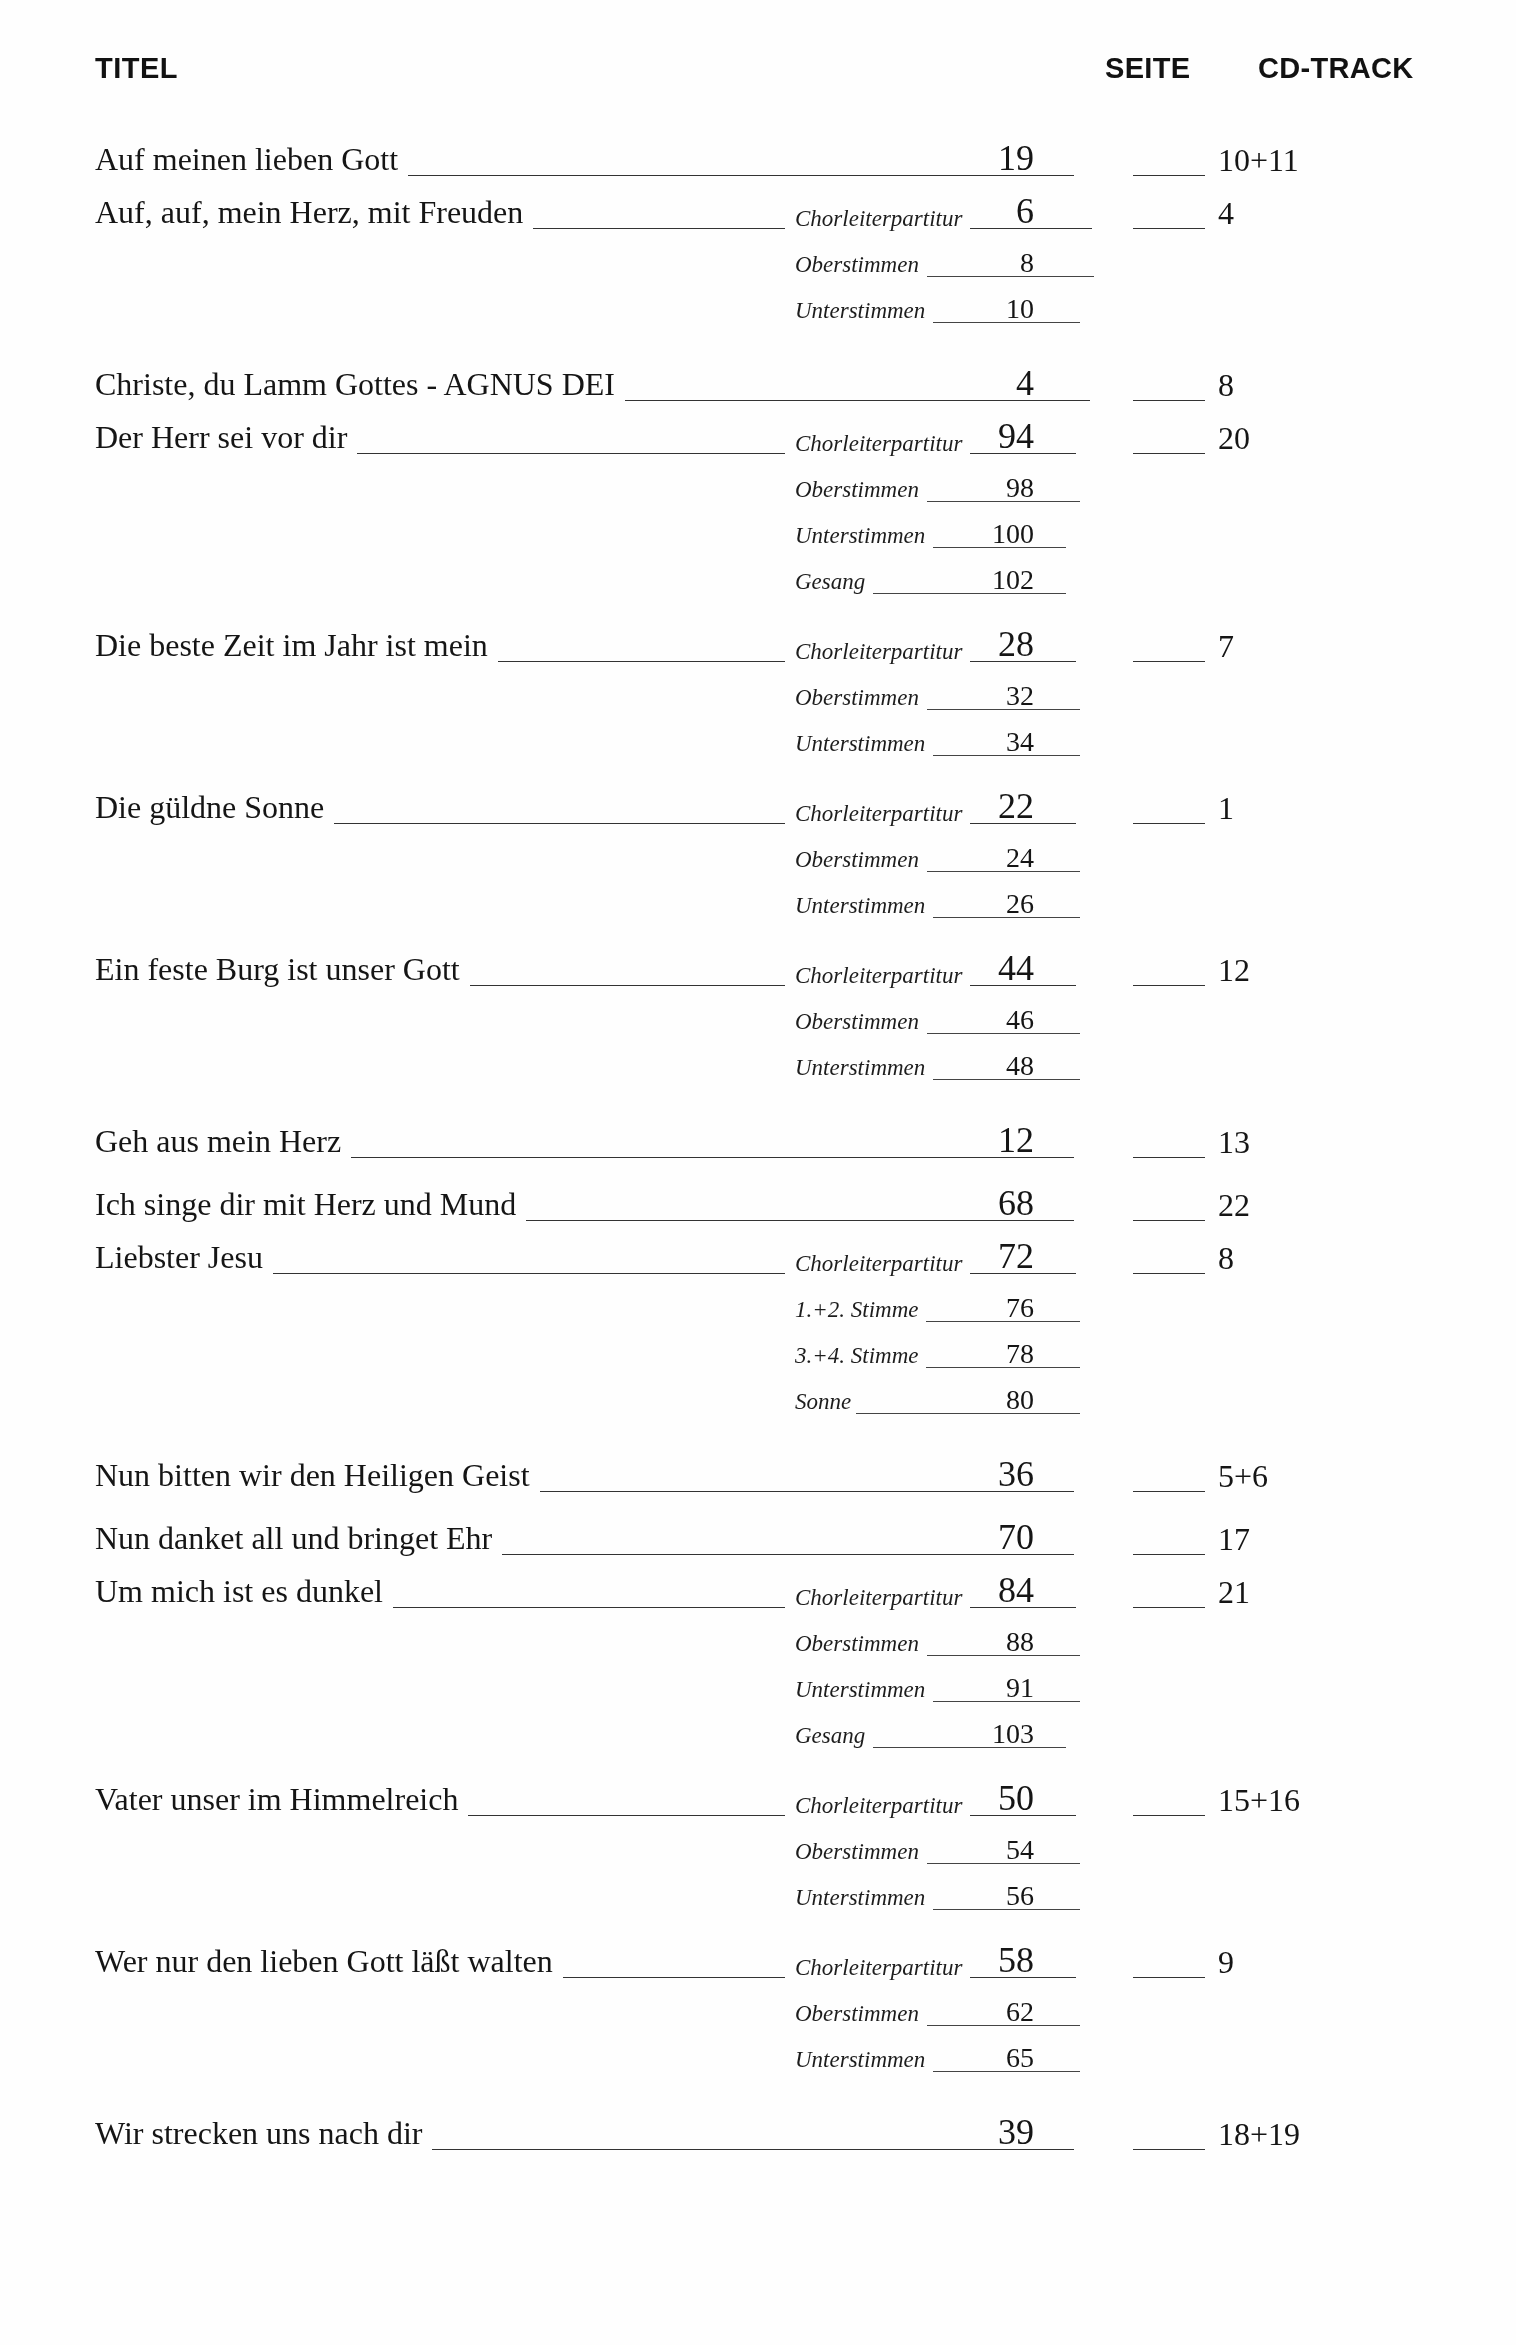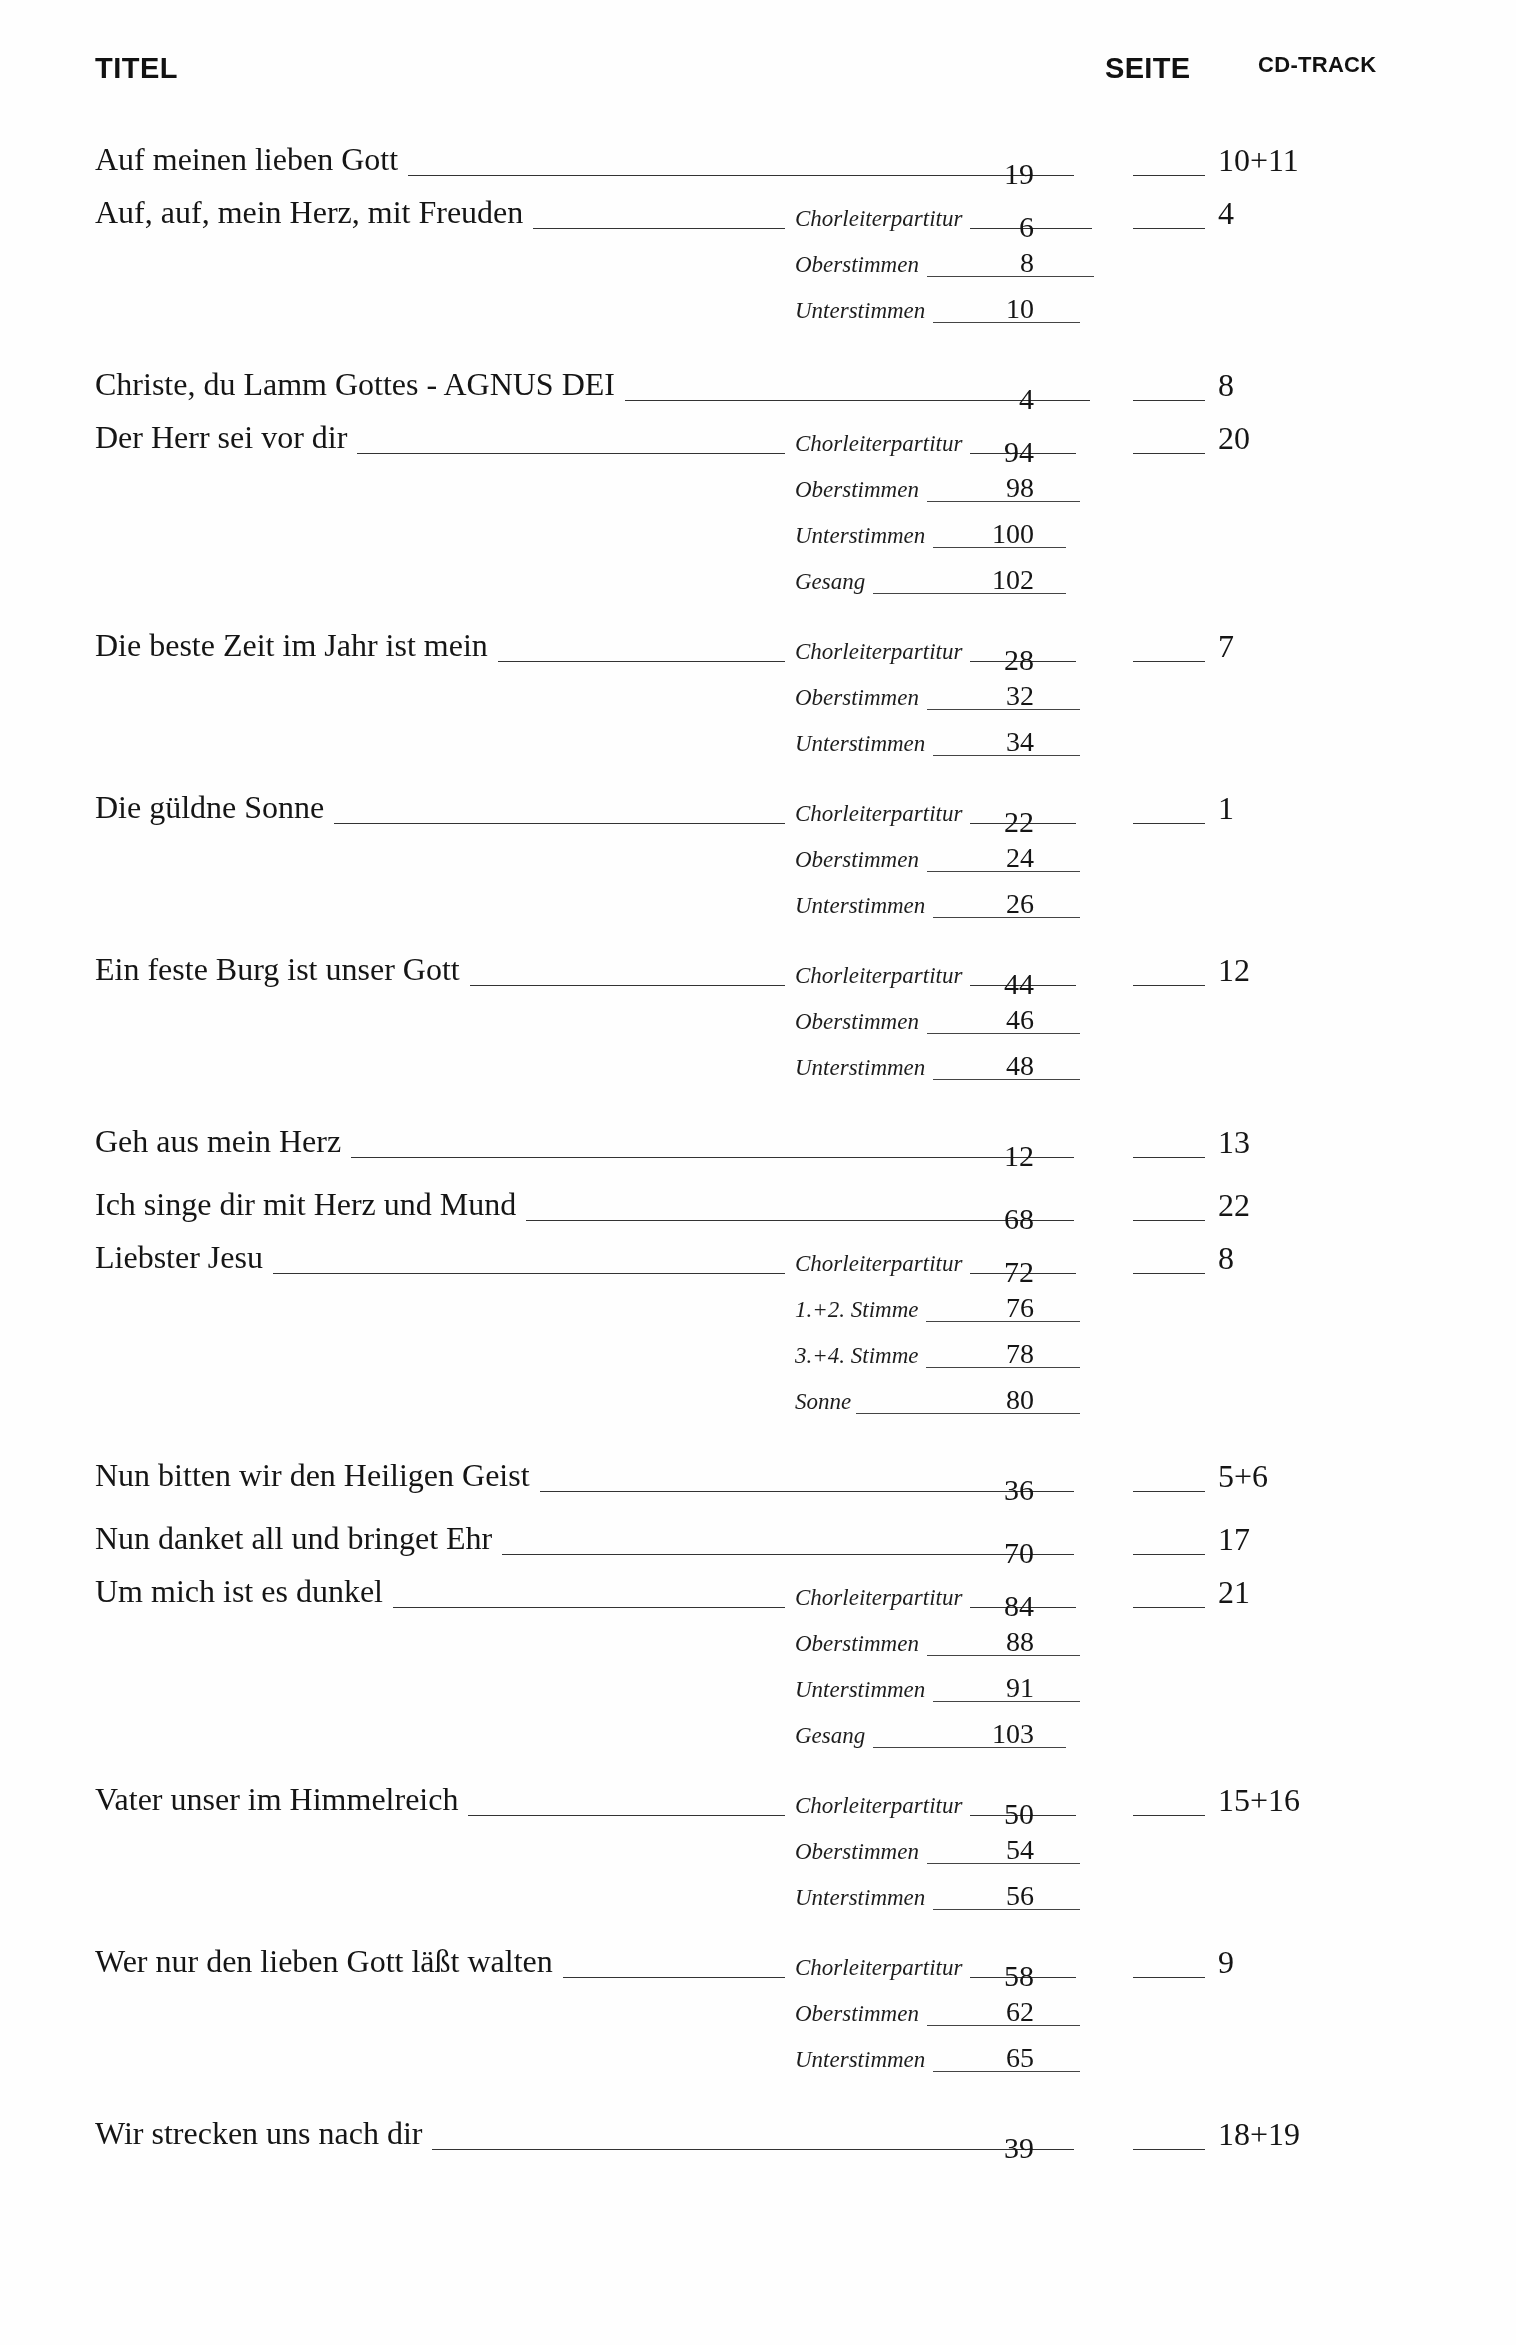--- a/index.html
+++ b/index.html
@@ -51,21 +51,21 @@
     font-size: 29px;
     letter-spacing: 0.3px;
     color: #121212;
   }
   .header .h-track {
     position: absolute;
     left: 1163px;
     top: 0;
     font-family: "Liberation Sans", "DejaVu Sans", sans-serif;
     font-weight: 700;
-    font-size: 22px;
+    font-size: 29px;
     letter-spacing: 0.3px;
     color: #121212;
   }
 
   
   #toc {
     position: absolute;
     left: 0;
     top: 126px;
     width: 1516px;
@@ -123,22 +123,22 @@
   }
   .leader.sub {
     border-top: 1.4px solid #444;
     bottom: 11px;
   }
 
   
   .page {
     position: absolute;
     right: 398px;
-    bottom: 0;
-    font-size: 30px;
+    bottom: 13px;
+    font-size: 36px;
     line-height: 1;
     white-space: nowrap;
     color: #151515;
   }
   .page.sub {
     font-size: 28px;
     bottom: 11px;
   }
 
   

